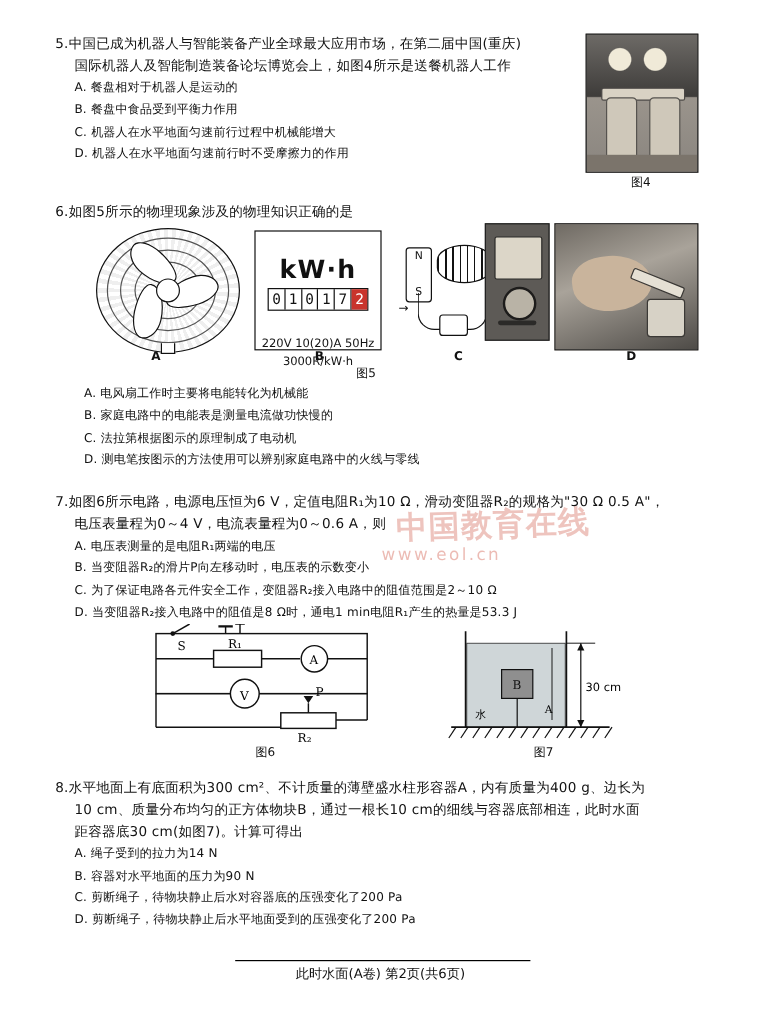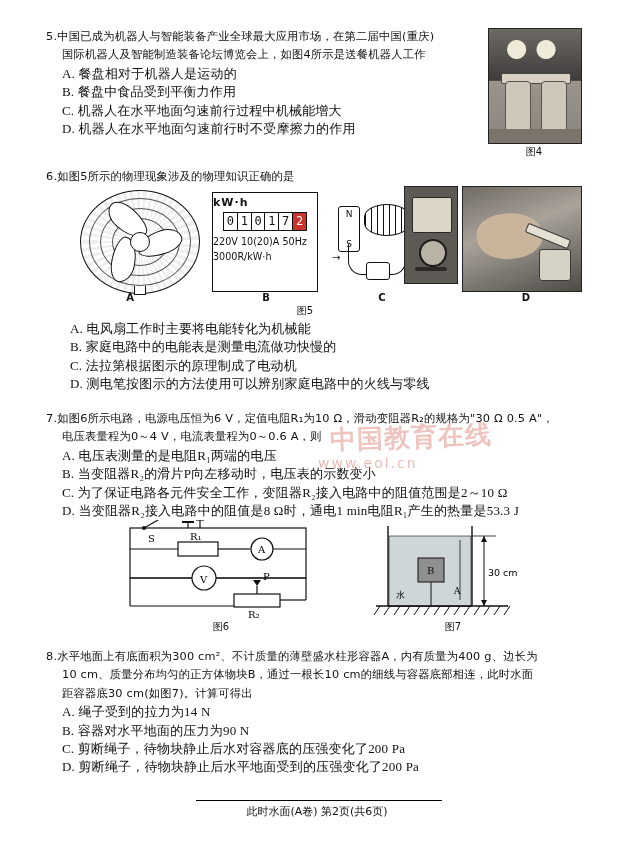--- a/index.html
+++ b/index.html
@@ -21,23 +21,22 @@
     font-size:11.3px;
     line-height:18.4px;
     letter-spacing:0.2px;
   }
   .qnum{
     position:absolute;
     font-size:11.3px;
     font-weight:normal;
   }
   .opt{
-    font-size:13px;
+    font-size:10px;
     line-height:18.4px;
-    font-family:Liberation Serif, serif;
   }
 
   
   #q5{ left:46px; top:28px; width:430px; }
   #q5 .body{ margin-left:16px; }
 
   .photo-frame{
     position:absolute;
     border:1px solid #222;
     background:#b9b4ae;
@@ -99,29 +98,29 @@
   #fan .b1{transform:rotate(-18deg);}
   #fan .b2{transform:rotate(102deg);}
   #fan .b3{transform:rotate(222deg);}
   #fan .stand{
     position:absolute;left:54px;top:96px;width:10px;height:8px;background:#fff;border:1.4px solid #111;border-top:none;
   }
   #cap-A{ left:120px; top:292px; width:20px; font-weight:bold; }
 
   
   #meter{ position:absolute;left:212px;top:192px;width:104px;height:98px;border:1.5px solid #111;background:#fff;}
-  #meter .title{ text-align:left;font-weight:bold;font-size:11px;margin-top:3px;letter-spacing:1px;}
+  #meter .title{ text-align:center;font-weight:bold;font-size:21px;margin-top:20px;letter-spacing:1px;}
   #meter .digits{
     margin:3px auto 0;width:82px;height:17px;border:1.2px solid #111;display:flex;background:#fff;
   }
   #meter .digits span{
     flex:1;border-right:1px solid #111;text-align:center;font-size:12px;line-height:16px;font-family:"DejaVu Sans Mono","Liberation Mono",monospace;
   }
   #meter .digits span:last-child{border-right:none;background:#c9342c;color:#fff;}
-  #meter .spec{ font-size:9.6px;margin-top:3px;line-height:15px;}
+  #meter .spec{ text-align:center;font-size:9.6px;margin-top:20px;line-height:15px;}
   #cap-B{ left:256px; top:292px; width:20px; font-weight:bold; }
 
   
   #coilfig{ position:absolute;left:330px;top:200px;width:86px;height:84px; }
   #coilfig .magnet{
     position:absolute;left:8px;top:6px;width:20px;height:44px;border:1.3px solid #111;border-radius:3px;background:#fff;
     font-size:9px;text-align:center;
   }
   #coilfig .magnet .n{position:absolute;top:2px;left:0;right:0;}
   #coilfig .magnet .s{position:absolute;bottom:2px;left:0;right:0;}

